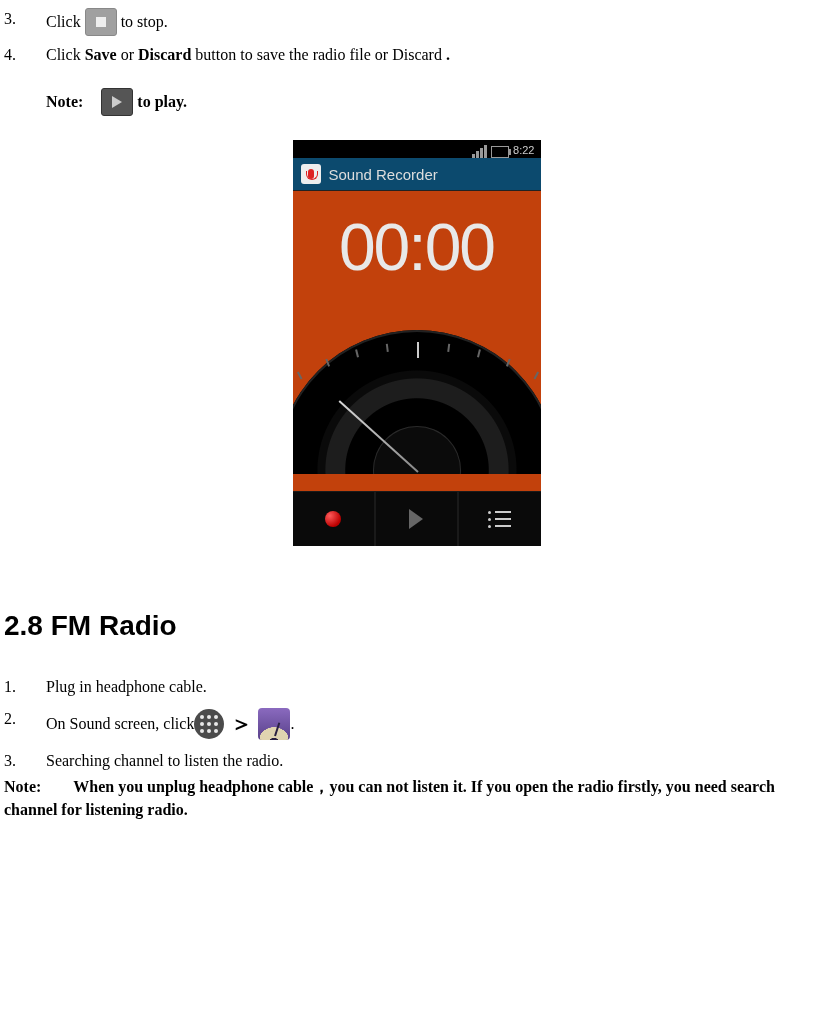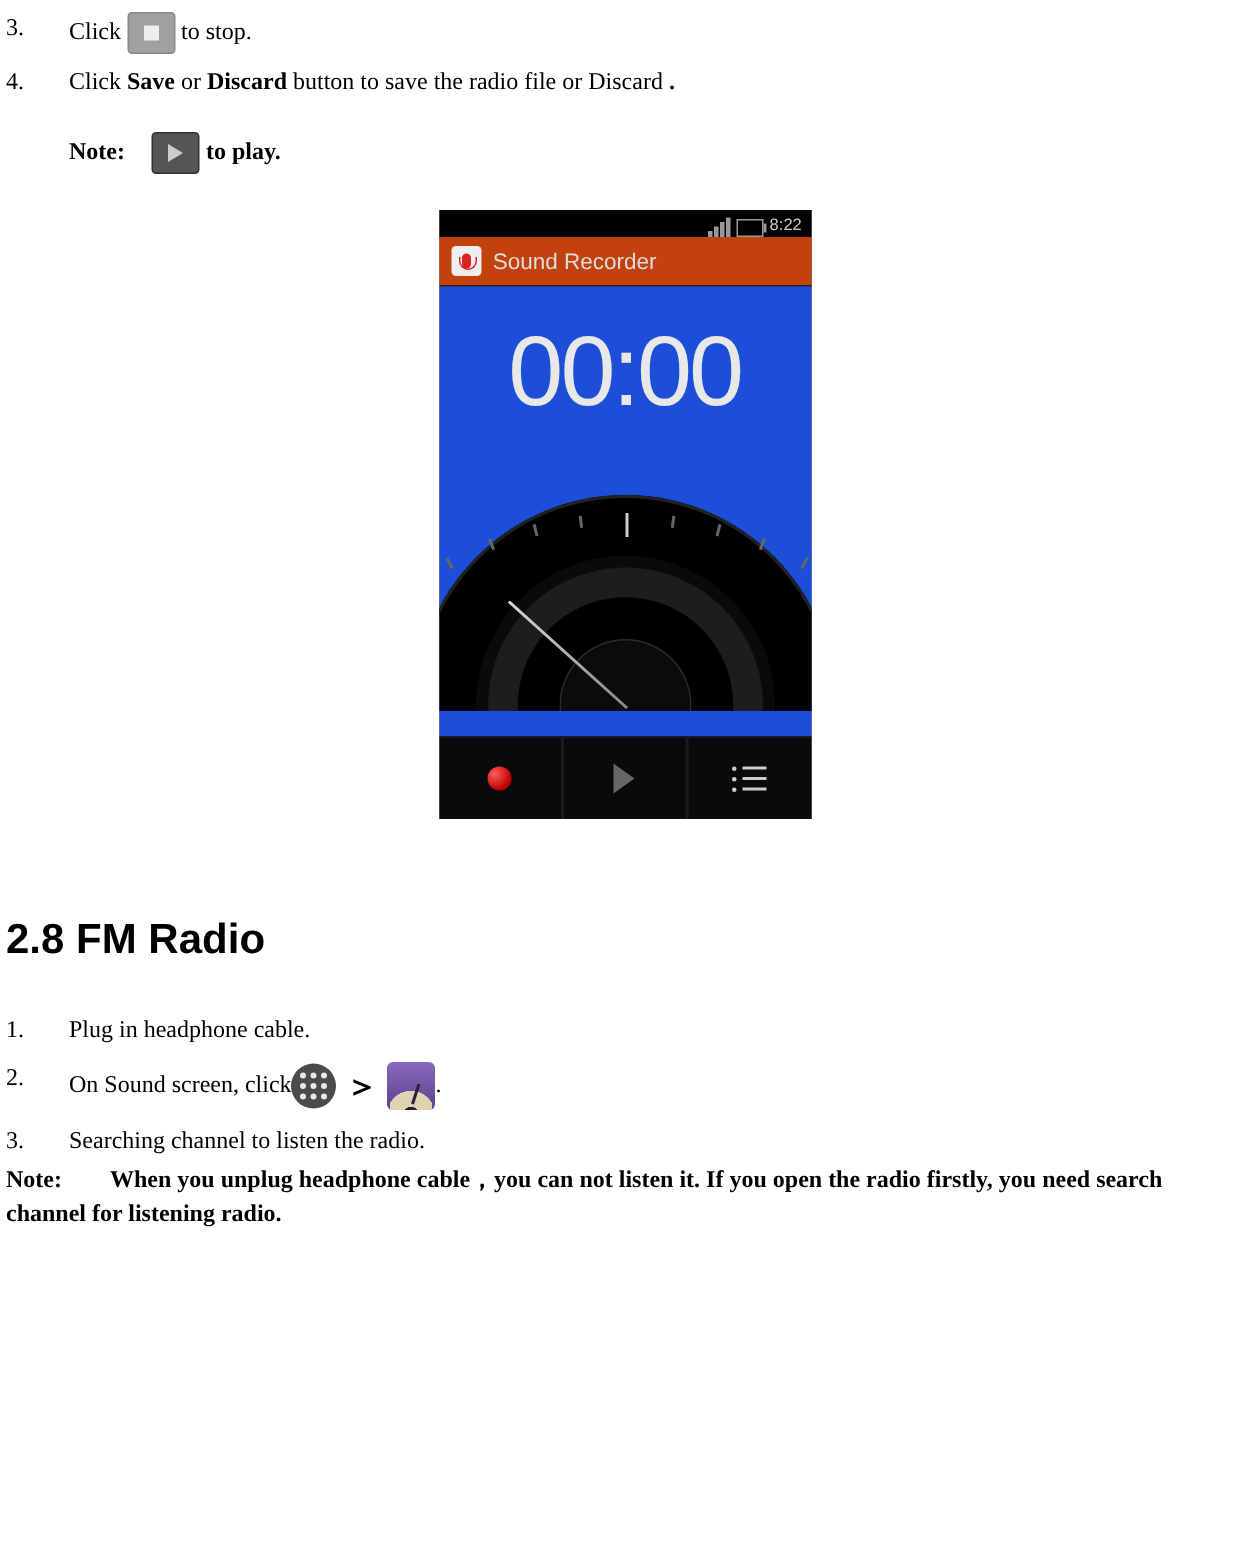--- a/index.html
+++ b/index.html
@@ -115,21 +115,21 @@
     height: 6px;
     background: #999;
   }
   .clock {
     color: #ccc;
     font-size: 11px;
     font-family: sans-serif;
   }
   .titlebar {
     height: 32px;
-    background: #c2410c;
+    background: #0c4a6e;
     display: flex;
     align-items: center;
     padding: 0 8px;
     gap: 8px;
     border-bottom: 1px solid #222;
   }
   .app-icon {
     width: 20px;
     height: 20px;
     background: #eee;
@@ -155,21 +155,21 @@
     border-top:none;
   }
   .titlebar span {
     color: #ddd;
     font-family: sans-serif;
     font-size: 15px;
   }
   .main-area {
     position: relative;
     height: 300px;
-    background: #1d4ed8;
+    background: #c2410c;
   }
   .time-display {
     color: #e8e8e8;
     font-family: sans-serif;
     font-size: 66px;
     font-weight: 300;
     text-align: center;
     padding: 10px 0 0 0;
     letter-spacing: -2px;
   }

